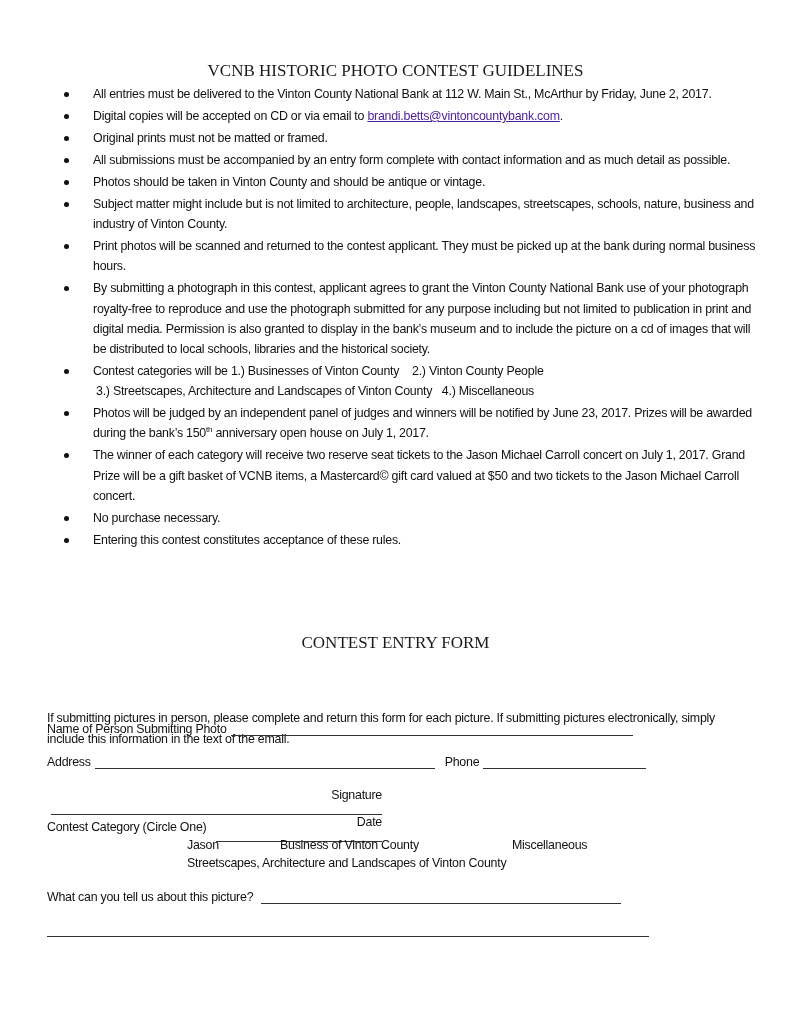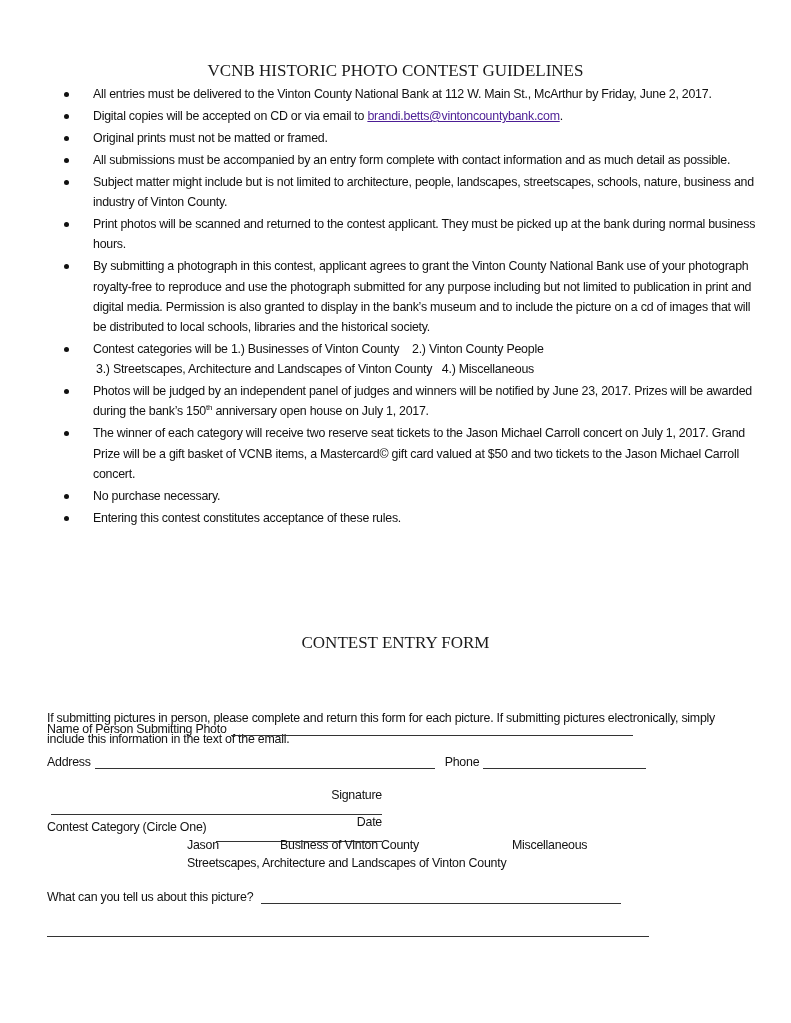--- a/index.html
+++ b/index.html
@@ -46,20 +46,21 @@
 
 <div class="page">
 
   <div class="title t1">VCNB HISTORIC PHOTO CONTEST GUIDELINES</div>
 
   <ul class="rules">
     <li><span class="bullet"></span><span>All entries must be delivered to the Vinton County National Bank at 112 W. Main St., McArthur by Friday, June 2, 2017.</span></li>
     <li><span class="bullet"></span><span>Digital copies will be accepted on CD or via email to </span><a class="email">brandi.betts@vintoncountybank.com</a><span>.</span></li>
     <li><span class="bullet"></span><span>Original prints must not be matted or framed.</span></li>
     <li><span class="bullet"></span><span>All submissions must be accompanied by an entry form complete with contact information and as much detail as possible.</span></li>
+    <li><span class="bullet"></span><span>Photos should be taken in Vinton County and should be antique or vintage.</span></li>
     <li><span class="bullet"></span><span>Subject matter might include but is not limited to architecture, people, landscapes, streetscapes, schools, nature, business and industry of Vinton County.</span></li>
     <li><span class="bullet"></span><span>Print photos will be scanned and returned to the contest applicant. They must be picked up at the bank during normal business hours.</span></li>
     <li><span class="bullet"></span><span>By submitting a photograph in this contest, applicant agrees to grant the Vinton County National Bank use of your photograph royalty-free to reproduce and use the photograph submitted for any purpose including but not limited to publication in print and digital media. Permission is also granted to display in the bank’s museum and to include the picture on a cd of images that will be distributed to local schools, libraries and the historical society.</span></li>
     <li><span class="bullet"></span><span style="white-space:pre;">Contest categories will be 1.) Businesses of Vinton County    2.) Vinton County People</span><span class="sub" style="white-space:pre;">3.) Streetscapes, Architecture and Landscapes of Vinton County   4.) Miscellaneous</span></li>
     <li><span class="bullet"></span><span>Photos will be judged by an independent panel of judges and winners will be notified by June 23, 2017. Prizes will be awarded during the bank’s 150</span><sup>th</sup><span> anniversary open house on July 1, 2017.</span></li>
     <li><span class="bullet"></span><span>The winner of each category will receive two reserve seat tickets to the Jason Michael Carroll concert on July 1, 2017. Grand Prize will be a gift basket of VCNB items, a Mastercard© gift card valued at $50 and two tickets to the Jason Michael Carroll concert.</span></li>
     <li><span class="bullet"></span><span>No purchase necessary.</span></li>
     <li><span class="bullet"></span><span>Entering this contest constitutes acceptance of these rules.</span></li>
   </ul>
 

